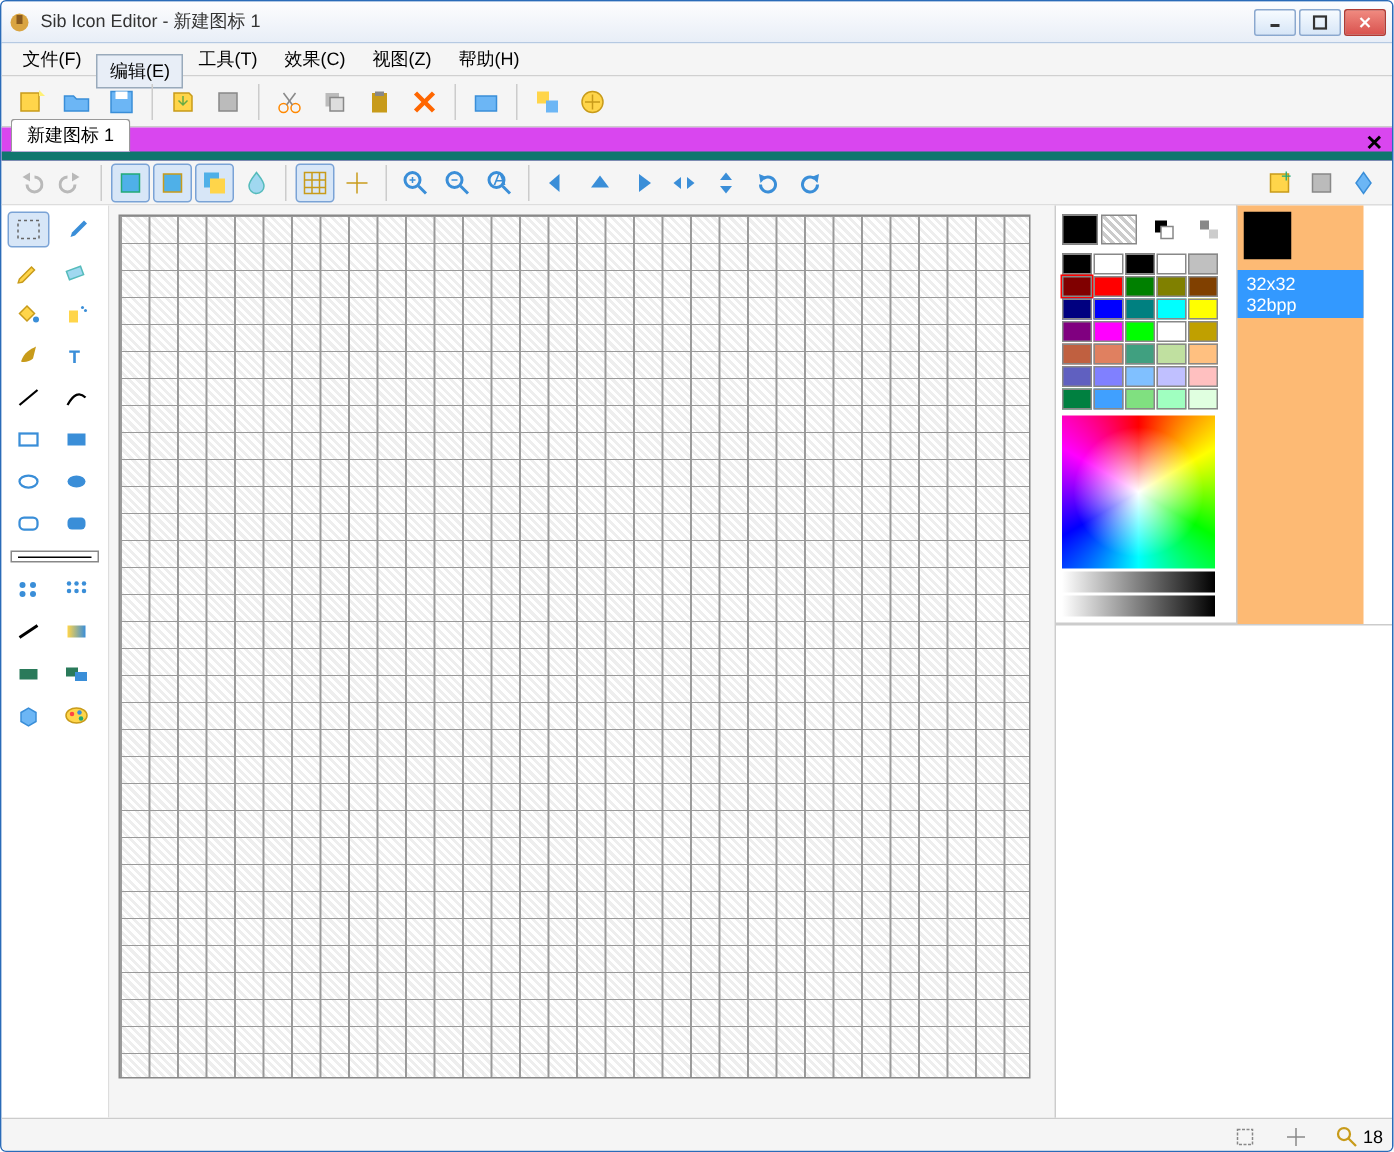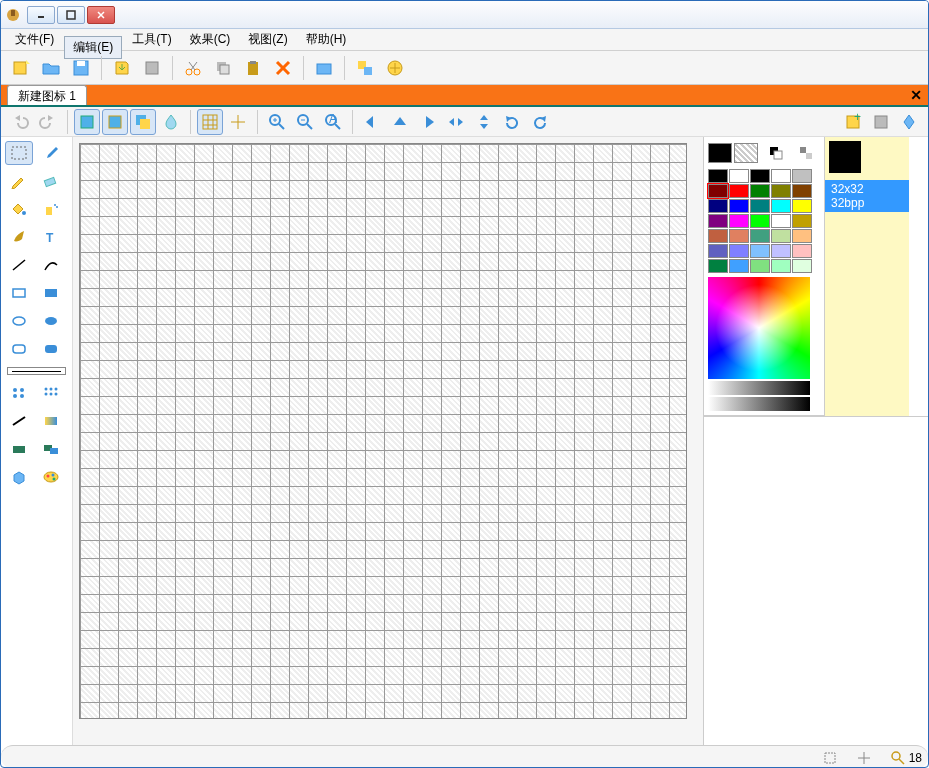--- a/index.html
+++ b/index.html
@@ -17,21 +17,21 @@
 .menubar { height: 22px; display: flex; align-items: center; padding: 0 6px; gap: 2px; border-bottom: 1px solid #d0d0d0; background: #f5f5f5; }
 .menubar .menuitem { padding: 2px 8px; cursor: pointer; text-align: center; }
 .menubar .menuitem.active { border: 1px solid #9ab; background: #e8eef7; margin-top: 16px; }
 
 
 .maintoolbar { height: 34px; display: flex; align-items: center; padding: 0 6px; gap: 2px; border-bottom: 1px solid #ccc; background: #f5f5f5; }
 .tbtn { width: 28px; height: 28px; border-radius: 3px; display: flex; align-items: center; justify-content: center; cursor: pointer; }
 .sep { width: 1px; height: 24px; background: #ccc; margin: 0 4px; }
 
 
-.tabstrip { height: 22px; display: flex; padding: 0 6px; background: #f97316; border-bottom: 2px solid #0f766e; position: relative; }
+.tabstrip { height: 22px; display: flex; align-items: flex-end; padding: 0 6px; background: #d946ef; border-bottom: 6px solid #0f766e; position: relative; }
 .tab { padding: 2px 10px; border: 1px solid #999; border-bottom: none; background: #fff; border-radius: 3px 3px 0 0; cursor: pointer; }
 .tabstrip .closex { position: absolute; right: 6px; top: 2px; font-size: 14px; font-weight: bold; cursor: pointer; }
 
 
 .editortoolbar { height: 30px; display: flex; align-items: center; padding: 0 6px; gap: 2px; background: #f5f5f5; border-bottom: 1px solid #ddd; }
 .editortoolbar .right { margin-left: auto; display: flex; gap: 2px; }
 .ebtn { width: 26px; height: 26px; border-radius: 3px; display: flex; align-items: center; justify-content: center; cursor: pointer; }
 .ebtn.pressed { background: #d7e6f7; border: 1px solid #7aa3d6; }
 
 
@@ -50,42 +50,43 @@
 .colorpanel { padding: 4px; border-bottom: 1px solid #ccc; }
 .swatch-row { display:flex; align-items:center; gap:2px; margin-bottom:4px; }
 .swatch-big { width: 24px; height: 20px; border: 1px solid #888; }
 .palette { display: grid; grid-template-columns: repeat(5, 20px); gap: 1px; }
 .palette .sw { width:20px; height:14px; border:1px solid #888; cursor:pointer; }
 .colorarea { width: 102px; height: 102px; margin-top: 4px; background: conic-gradient(red, yellow, lime, cyan, blue, magenta, red); position: relative; cursor: crosshair; }
 .colorarea::after { content:""; position:absolute; inset:0; background: radial-gradient(circle at center, #fff 0%, transparent 60%); }
 .lum-bar { width: 102px; height: 14px; background: linear-gradient(90deg,#fff,#000); margin-top:2px; cursor:pointer; }
 .alpha-bar { width: 102px; height: 14px; background: linear-gradient(90deg,#fff,#000); margin-top:2px; cursor:pointer; }
 
-.formatlist { width: 85px; border-left: 1px solid #ccc; background: #fef9c3; }
+.formatlist { width: 85px; border-left: 1px solid #ccc; background: #fdba74; }
 .formatitem { padding: 2px 6px; cursor: pointer; line-height: 14px; color: #fff; }
 .formatitem.selected { background: #3399ff; }
 
 .previewpanel { flex:1; border-top: 1px solid #ccc; background: #fff; }
 
-.statusbar { height: 24px; background: #f5f5f5; border-top: 1px solid #ccc; display: flex; align-items: center; padding: 0 6px; gap: 20px; justify-content: flex-end; border-radius: 12px; }
+.statusbar { height: 24px; background: #f5f5f5; border-top: 1px solid #ccc; display: flex; align-items: center; padding: 0 6px; gap: 20px; justify-content: flex-end; }
 .statusbar .field { display: flex; align-items: center; gap: 4px; }
 
 
 svg { pointer-events: none; }
 </style>
 </head>
 <body>
 
 <div class="titlebar">
   <span class="icon">
     <svg width="16" height="16">
         <circle cx="8" cy="8" r="6" fill="#d9a441"></circle>
         <rect x="6" y="3" width="4" height="6" fill="#8a5a1e"></rect>
       </svg>
   </span>
+  <span class="title">Sib Icon Editor - 新建图标 1</span>
   <div class="winbtns">
     <div class="winbtn">
         <svg width="10" height="10">
           <line x1="2" y1="7" x2="8" y2="7" stroke="#333" stroke-width="2"></line>
         </svg>
       </div>
     <div class="winbtn">
         <svg width="10" height="10">
           <rect x="1" y="1" width="8" height="8" fill="none" stroke="#333" stroke-width="1.5"></rect>
         </svg>

